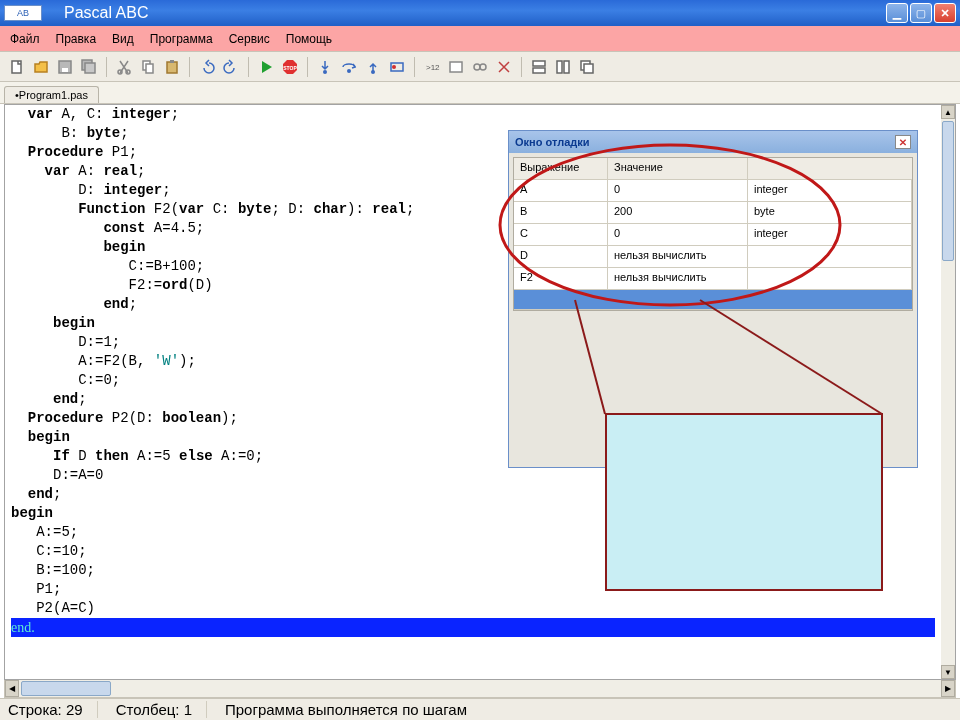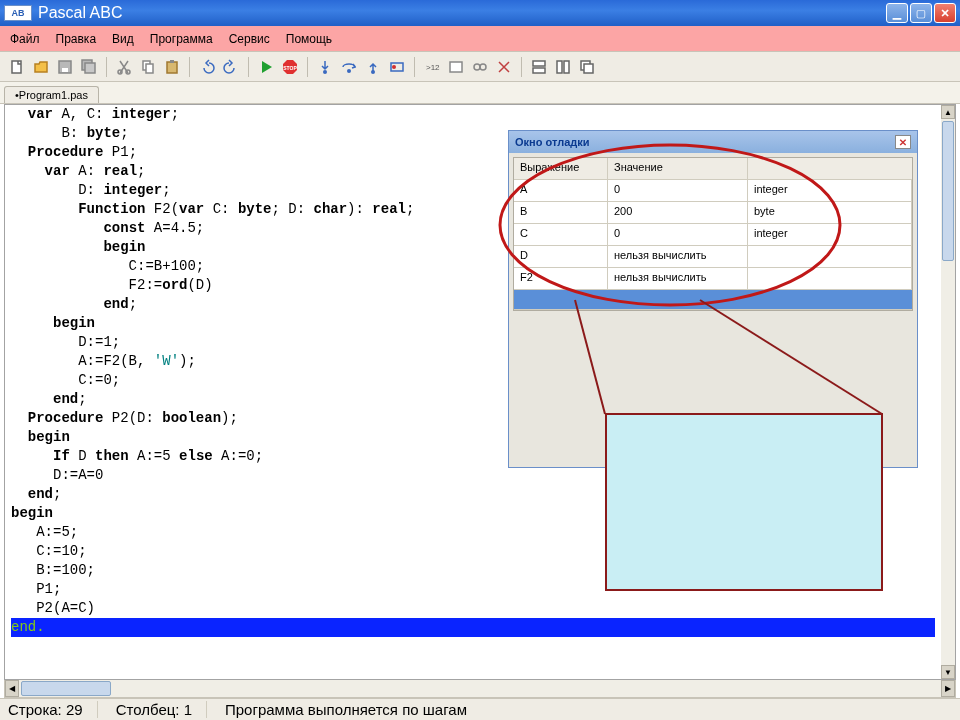--- a/index.html
+++ b/index.html
@@ -6,23 +6,23 @@
   html, body { margin:0; padding:0; font-family: Tahoma, sans-serif; font-size:12px; }
   body { width:960px; height:720px; background:#fff; overflow:hidden; position:relative; }
 
   
   .titlebar {
     height:26px;
     background: linear-gradient(to bottom, #2a6ad8 0%, #3b7fe4 40%, #205fc7 100%);
     display:flex; align-items:center; padding:0 4px; color:#fff;
   }
   .app-icon {
-    width:28px; height:16px; background:#fff; border:1px solid #6a8fc9;
+    width:38px; height:16px; background:#fff; border:1px solid #6a8fc9;
     display:flex; align-items:center; justify-content:center;
-    font-size:9px; font-weight:bold; color:#2a5fb5; margin-right:6px;
+    font-size:9px; font-weight:normal; color:#2a5fb5; margin-right:22px;
   }
   .title-text { font-weight:normal; font-size:16px; }
   .win-buttons { margin-left:auto; display:flex; gap:2px; }
   .win-btn {
     width:22px; height:20px; border:1px solid #fff; border-radius:3px;
     display:flex; align-items:center; justify-content:center;
     font-size:11px; cursor:pointer;
   }
   .win-btn.min, .win-btn.max { background:linear-gradient(to bottom,#8db4ea,#5a8fd8); color:#fff;}
   .win-btn.close { background:linear-gradient(to bottom,#f08070,#d84030); color:#fff; font-weight:bold;}
@@ -65,21 +65,21 @@
   }
   .editor {
     position:absolute; left:0; top:0; right:14px; bottom:0;
     background:#fff; overflow:hidden;
     font-family: "Courier New", monospace; font-size:14px; line-height:19px;
     white-space:pre; padding:0 6px;
   }
   .code-line { white-space:pre; }
   .kw { color:#000; font-weight:bold; }
   .str { color:#008080; }
-  .highlight-line { background:#0a24ff; color:#84cc16; display:block; }
+  .highlight-line { background:#0a24ff; color:#5eead4; display:block;font-family:Liberation Serif, serif; }
 
   
   .vscroll {
     position:absolute; right:0; top:0; bottom:0; width:14px; background:#efece4;
     display:flex; flex-direction:column;
   }
   .vs-btn { height:14px; background:#d8d4c8; border:1px solid #b0aca0; display:flex; align-items:center; justify-content:center; font-size:8px; cursor:pointer;}
   .vs-track { flex:1; position:relative; background:#f0eee6; }
   .vs-thumb { position:absolute; left:1px; right:1px; top:2px; height:140px; background:#c8d8ec; border:1px solid #8aa8c8; border-radius:2px; }
 

